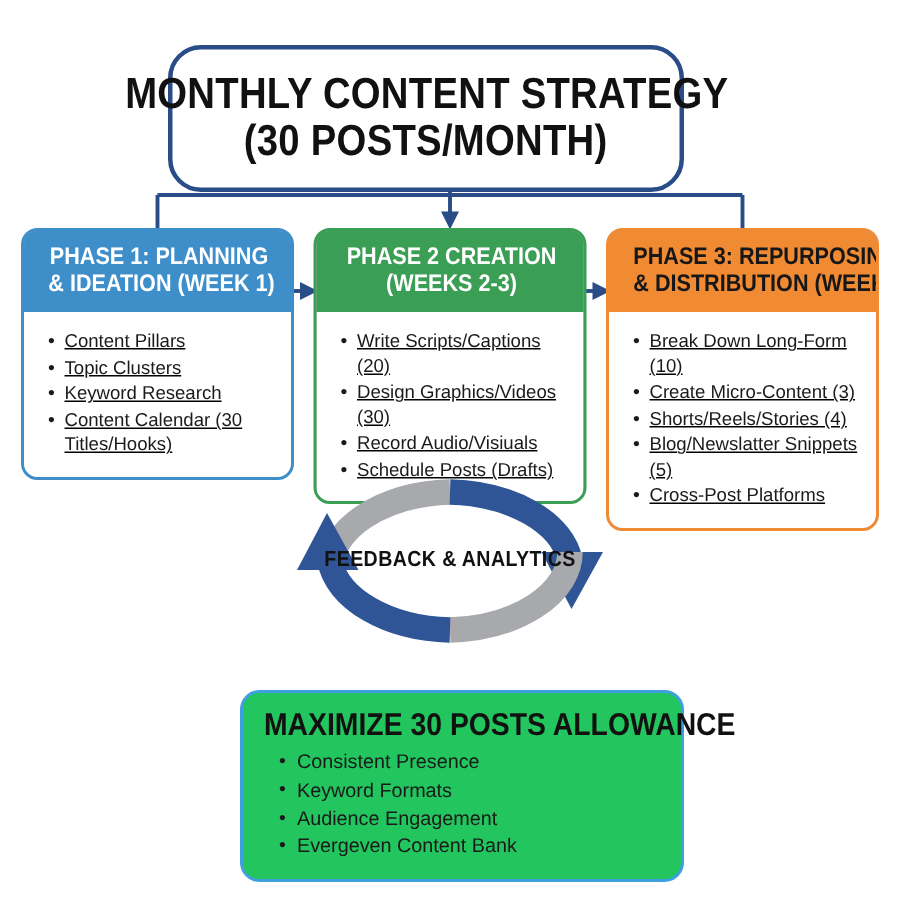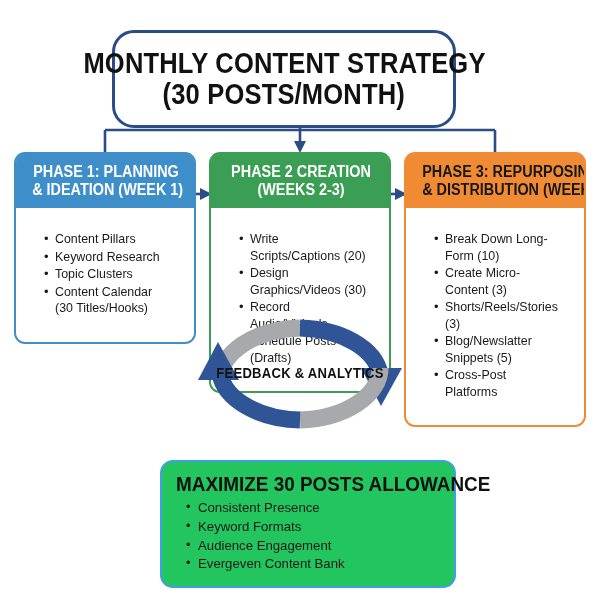--- a/index.html
+++ b/index.html
@@ -82,23 +82,24 @@
   }
   .phase-1 .phase-head-line,
   .phase-2 .phase-head-line { color: #ffffff; }
   .phase-3 .phase-head-line { color: #171717; }
 
   .phase-body {
     background: #ffffff;
     padding: 7px 6px 9px 6px;
   }
   .phase-body ul {
-    margin: 16px;
+    margin: 4px;
     padding: 0 0 0 17px;
     list-style: none;
+    text-decoration: underline;
   }
   .phase-body li {
     position: relative;
     font-size: 12.4px;
     line-height: 1.33;
     color: #1a1a1a;
     margin-bottom: 1px;
   }
   .phase-body li::before {
     content: "\2022";
@@ -208,22 +209,22 @@
   </div>
 
   <div class="phase phase-1">
     <div class="phase-head">
       <div class="phase-head-line">PHASE 1: PLANNING</div>
       <div class="phase-head-line">&amp; IDEATION (WEEK 1)</div>
     </div>
     <div class="phase-body">
       <ul>
         <li>Content Pillars</li>
+        <li>Topic Clusters</li>
         <li>Keyword Research</li>
-        <li>Topic Clusters</li>
         <li>Content Calendar (30 Titles/Hooks)</li>
       </ul>
     </div>
   </div>
 
   <div class="phase phase-2">
     <div class="phase-head">
       <div class="phase-head-line">PHASE 2 CREATION</div>
       <div class="phase-head-line">(WEEKS 2-3)</div>
     </div>
@@ -239,21 +240,21 @@
 
   <div class="phase phase-3">
     <div class="phase-head">
       <div class="phase-head-line">PHASE 3: REPURPOSING</div>
       <div class="phase-head-line">&amp; DISTRIBUTION (WEEK 4</div>
     </div>
     <div class="phase-body">
       <ul>
         <li>Break Down Long-Form (10)</li>
         <li>Create Micro-Content (3)</li>
-        <li>Shorts/Reels/Stories (3)</li>
+        <li>Shorts/Reels/Stories (4)</li>
         <li>Blog/Newslatter Snippets (5)</li>
         <li>Cross-Post Platforms</li>
       </ul>
     </div>
   </div>
 
   <div class="loop">
     <svg width="244" height="136" viewBox="0 0 244 136">
 
       <path d="M 42 74 A 84 52 0 0 1 122 22" fill="none" stroke="#a8a9ad" stroke-width="17" stroke-linecap="butt"></path>

